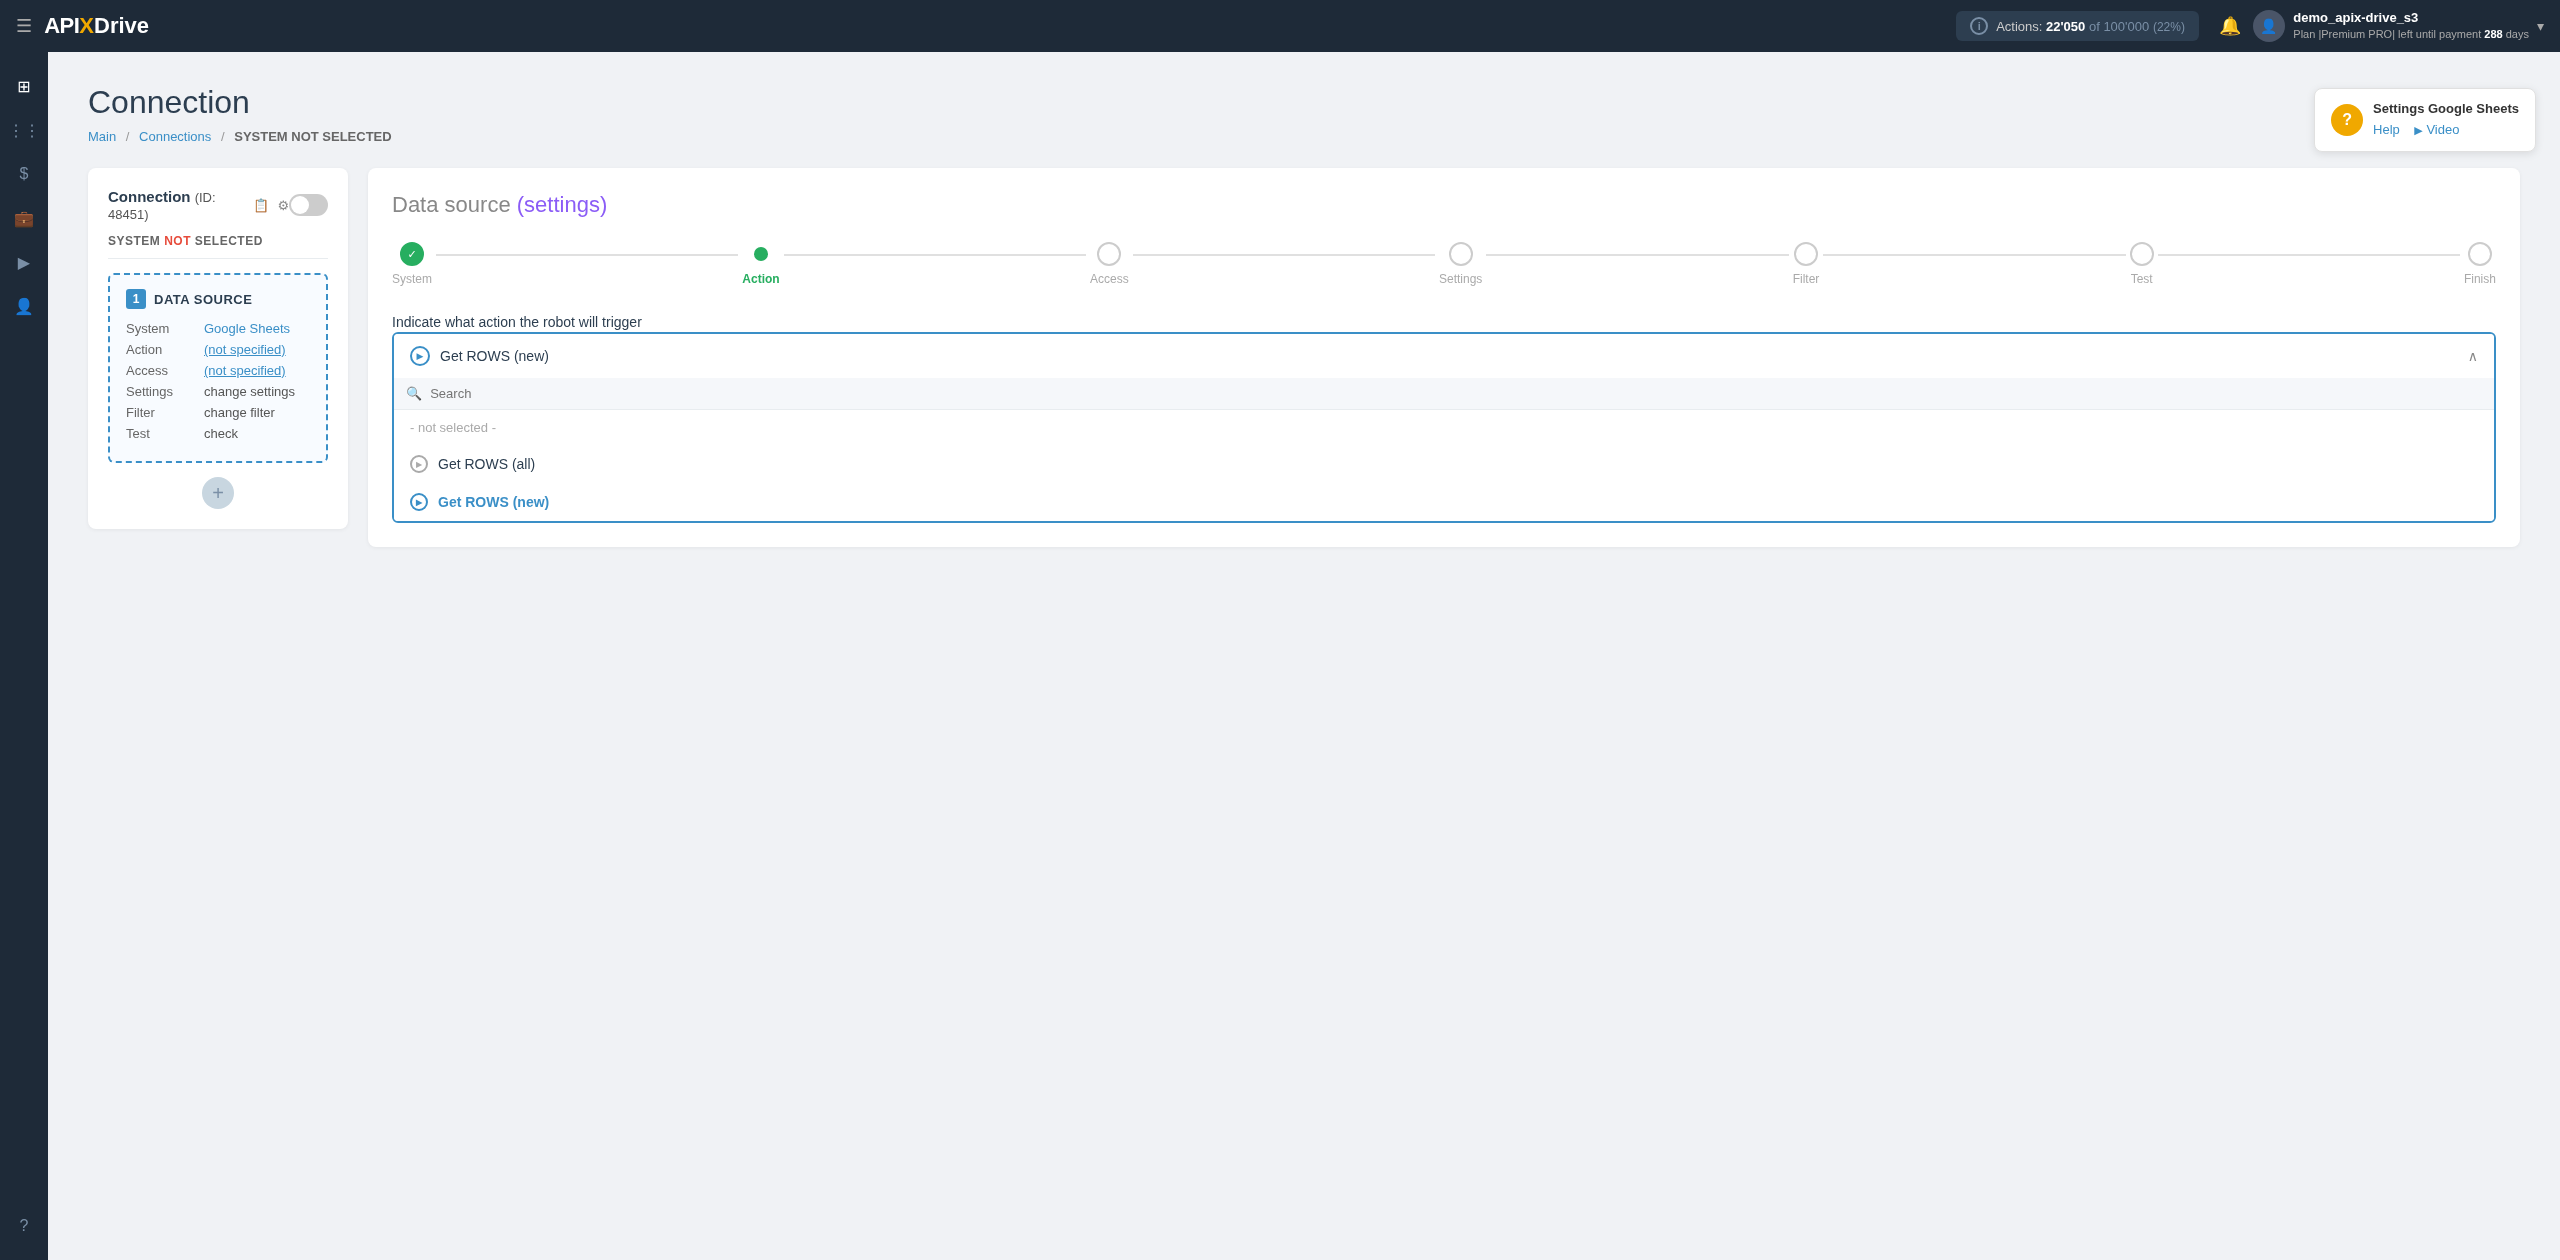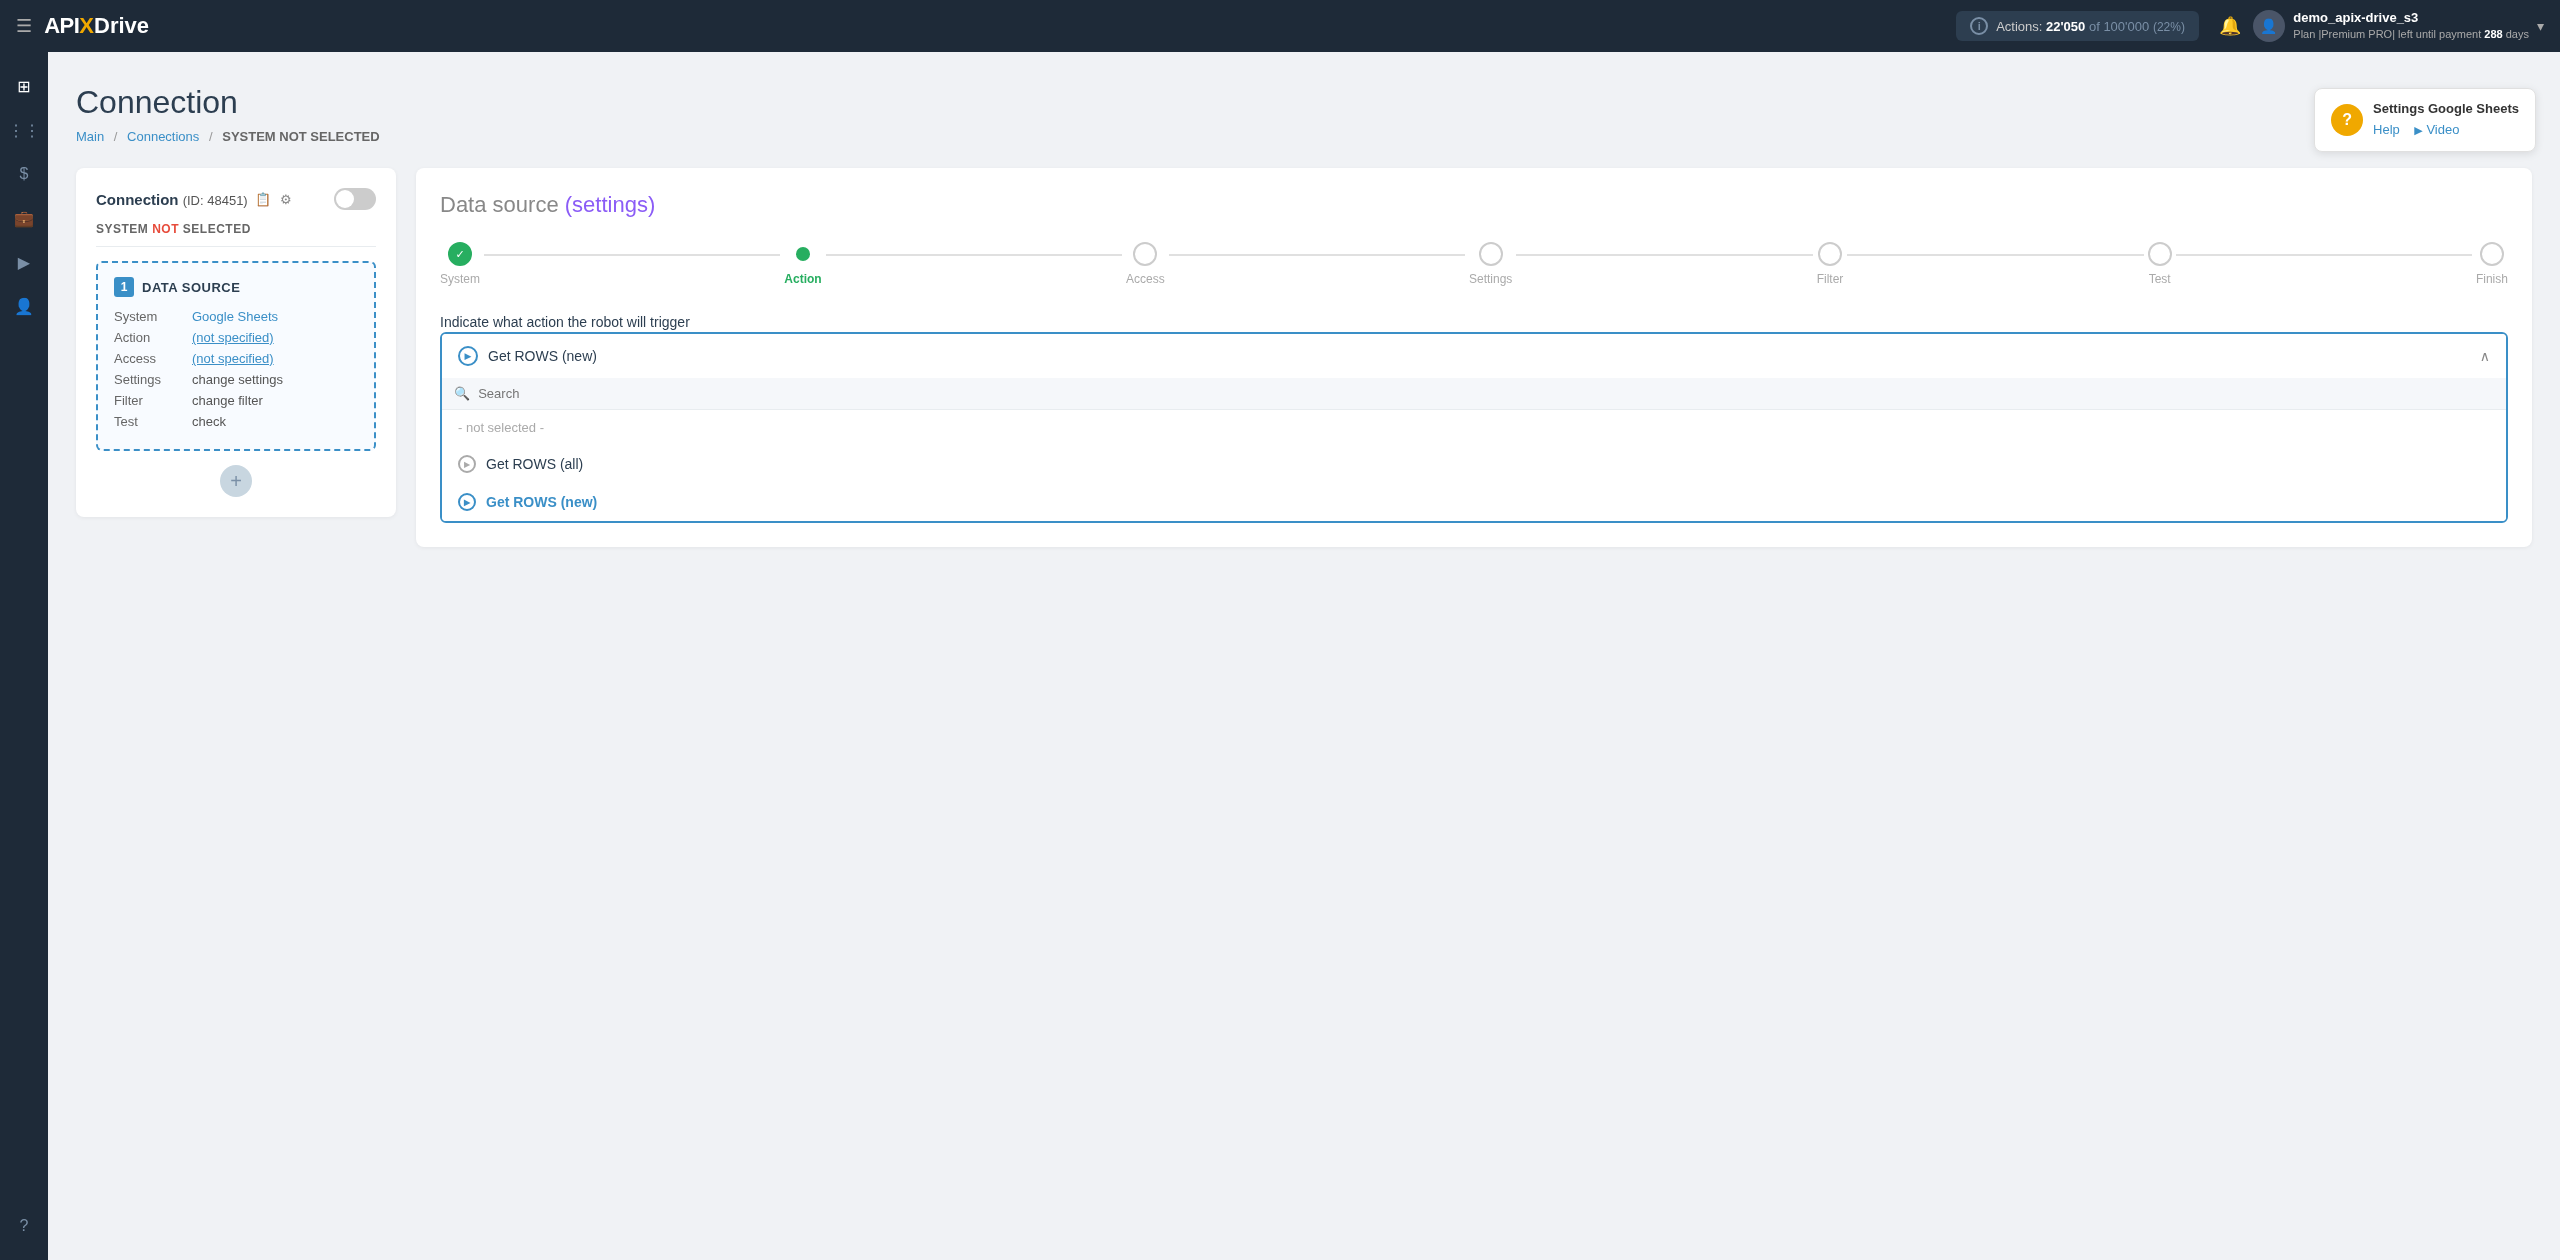--- a/index.html
+++ b/index.html
@@ -67,21 +67,21 @@
       color: #7a8fa6;
       font-size: 16px;
       cursor: pointer;
     }
     .sidebar-item.active { color: #fff; }
 
     
     .main {
       margin-top: 52px;
       margin-left: 48px;
-      padding: 32px 28px;
+      padding: 32px 40px;
       min-height: calc(100vh - 52px);
     }
 
     
     .page-title { font-size: 32px; font-weight: 300; color: #2c3e50; margin-bottom: 8px; }
     .breadcrumb { font-size: 13px; color: #666; margin-bottom: 24px; }
     .breadcrumb a { color: #3a8fc7; text-decoration: none; }
     .breadcrumb .separator { margin: 0 6px; color: #999; }
     .breadcrumb .current { color: #666; font-weight: 600; }
 
@@ -111,21 +111,21 @@
     .help-links a { color: #3a8fc7; text-decoration: none; }
 
     
     .content-row { display: flex; gap: 20px; align-items: flex-start; }
 
     
     .left-panel {
       background: #fff;
       border-radius: 8px;
       padding: 20px;
-      width: 320px;
+      width: 260px;
       flex-shrink: 0;
       box-shadow: 0 1px 4px rgba(0,0,0,0.06);
     }
     .panel-header { display: flex; align-items: center; justify-content: space-between; margin-bottom: 12px; }
     .toggle-switch {
       width: 42px; height: 22px;
       background: #ccc;
       border-radius: 11px;
       position: relative;
       cursor: pointer;

